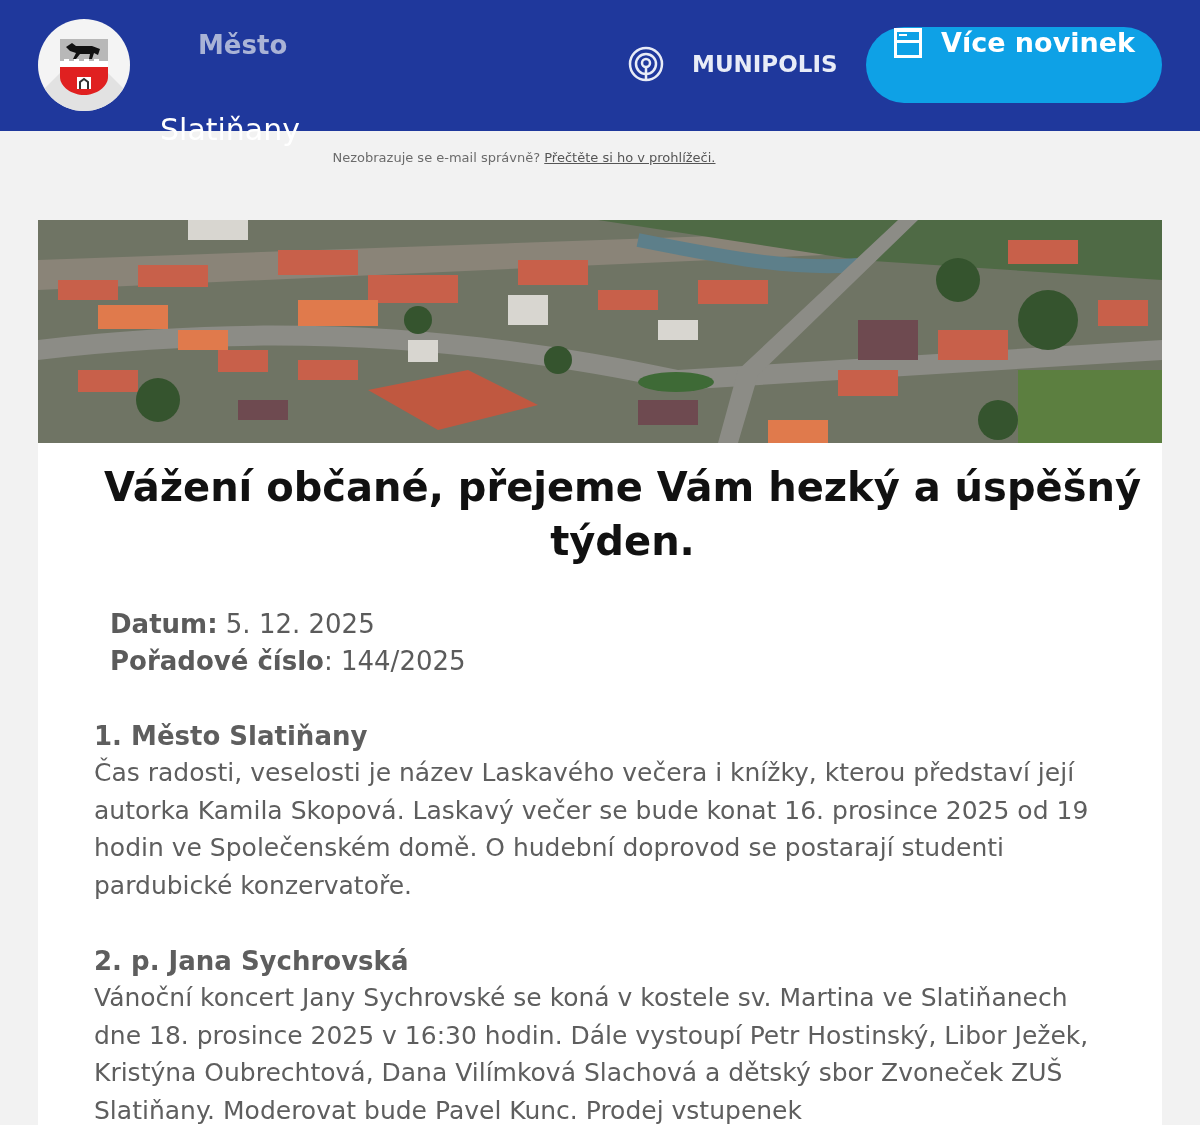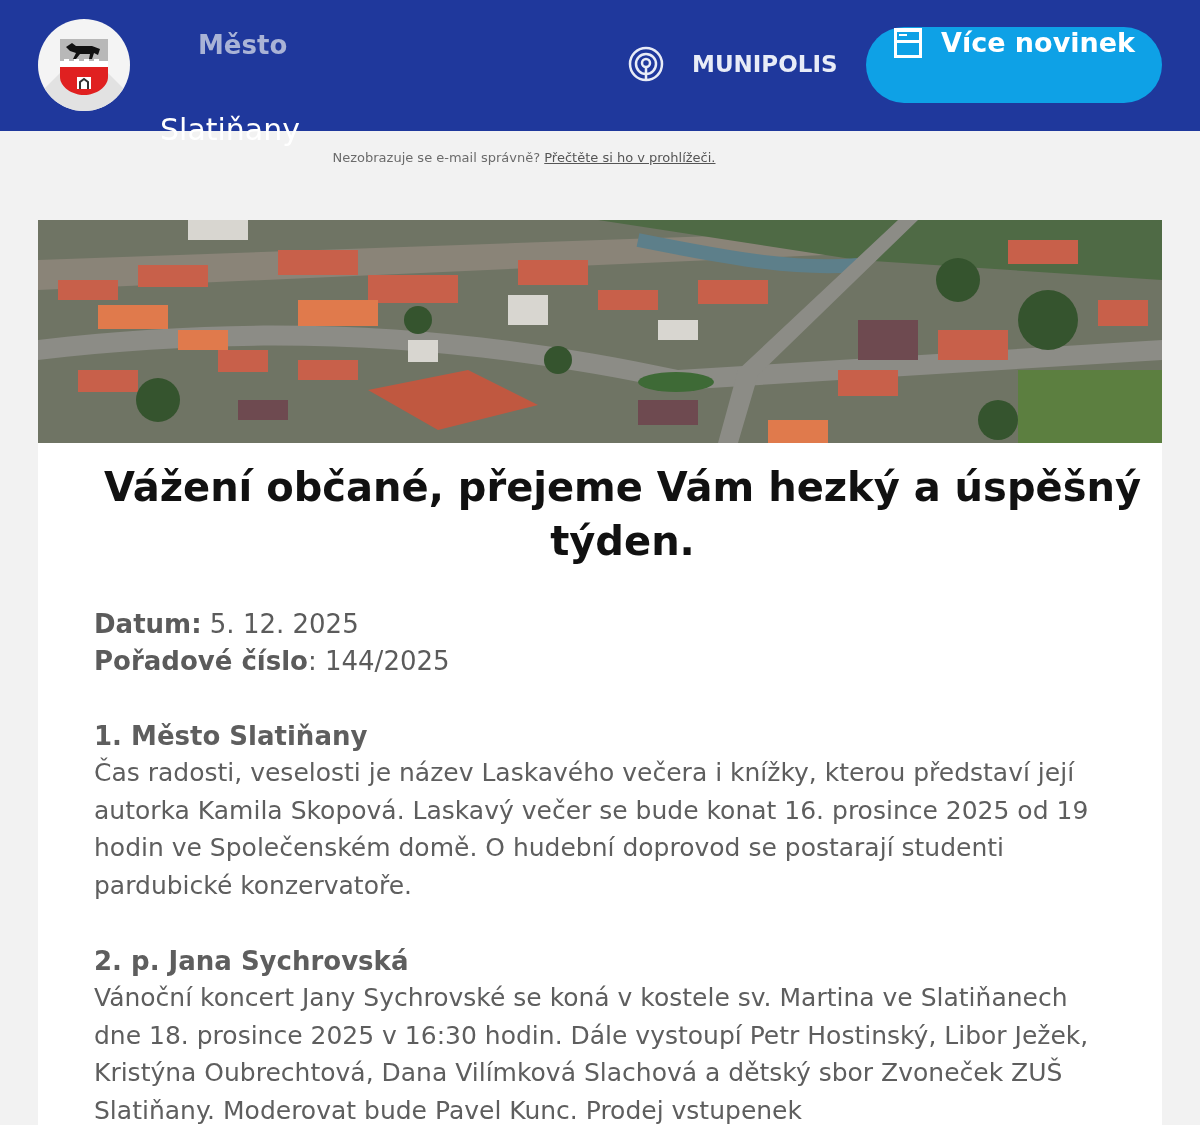--- a/index.html
+++ b/index.html
@@ -13,21 +13,21 @@
   .munipolis { position: absolute; left: 627px; top: 45px; display: flex; align-items: center; gap: 27px; }
   .munipolis span { font-size: 23px; font-weight: bold; color: #e8ecf7; letter-spacing: 0px; }
   .more-btn { position: absolute; left: 866px; top: 27px; width: 296px; height: 76px; border-radius: 38px; background: #0ea1e6; display: flex; align-items: flex-start; justify-content: center; gap: 18px; cursor: pointer; }
   .more-btn span { font-size: 27px; font-weight: bold; color: #ffffff; }
   .notice { position: absolute; left: 0; top: 150px; width: 1048px; text-align: center; font-size: 13px; color: #6b6b6b; }
   .notice a { color: #555; text-decoration: underline; }
   .card { position: absolute; left: 38px; top: 220px; width: 1124px; height: 905px; background: #ffffff; }
   .hero { position: absolute; left: 0; top: 0; width: 1124px; height: 223px; overflow: hidden; background: #7c7f6e; }
   .title { position: absolute; left: 0; top: 460px; width: 1200px; text-align: center; font-size: 40px; font-weight: bold; color: #111; line-height: 54px; padding-left: 45px; }
   .meta { position: absolute; left: 94px; top: 606px; font-size: 26px; color: #5b5b5b; line-height: 37px; }
-  .meta b { font-weight: bold; }
+  .meta b { font-weight: bold; margin-left: 16px; }
   .section { position: absolute; left: 94px; width: 1020px; color: #5e5e5e; }
   .section h3 { font-size: 26px; font-weight: bold; line-height: 36px; }
   .section p { font-size: 25px; line-height: 37.5px; }
 </style>
 </head>
 <body>
 
 <div class="header">
   <div class="logo-circle">
     <div class="shadow"></div>

